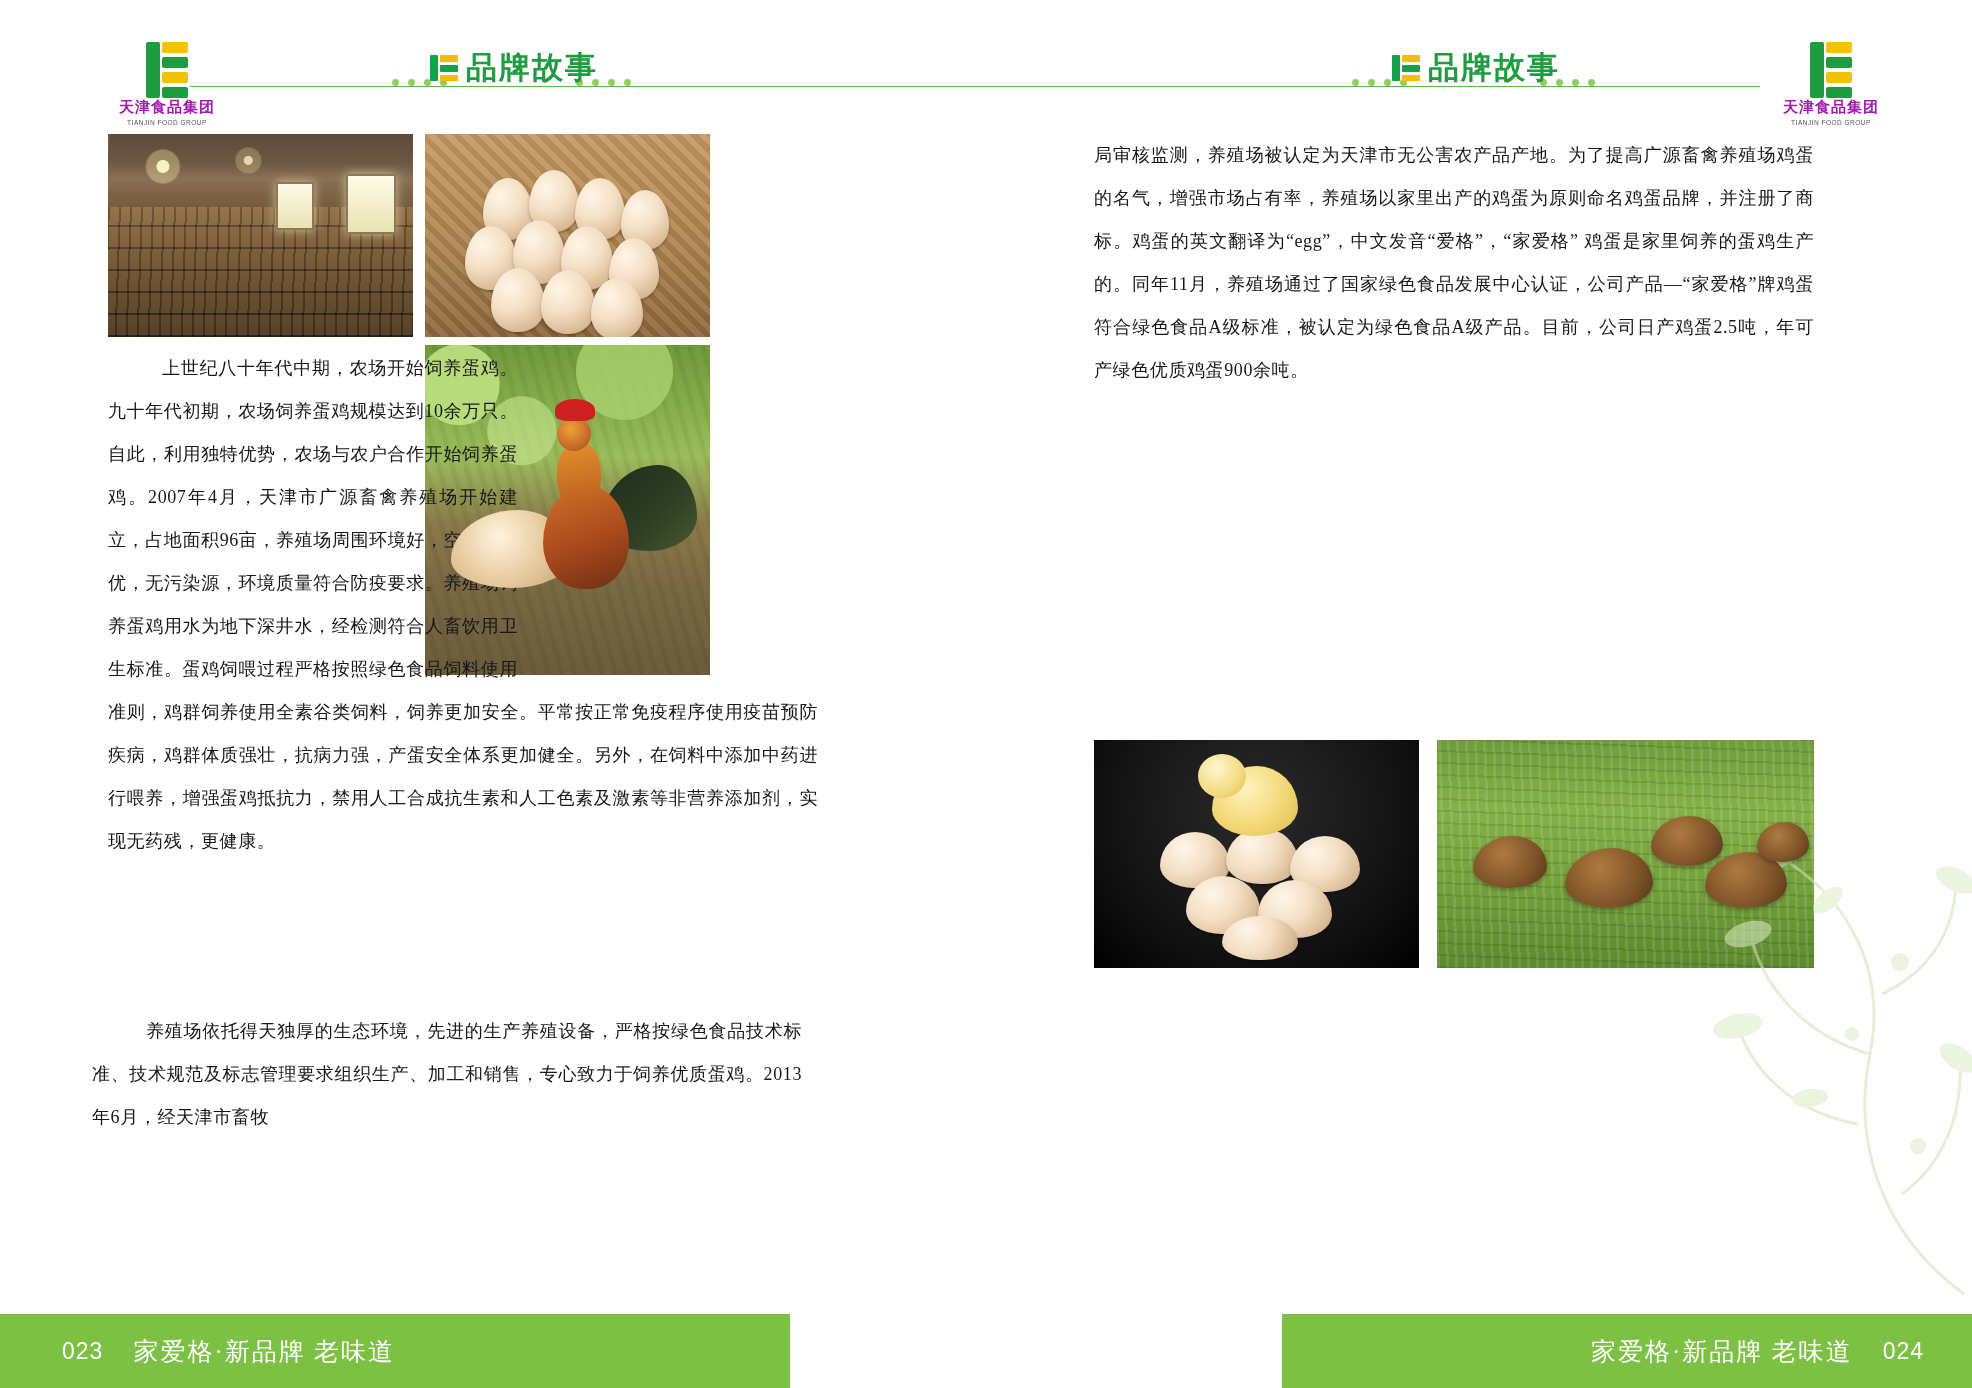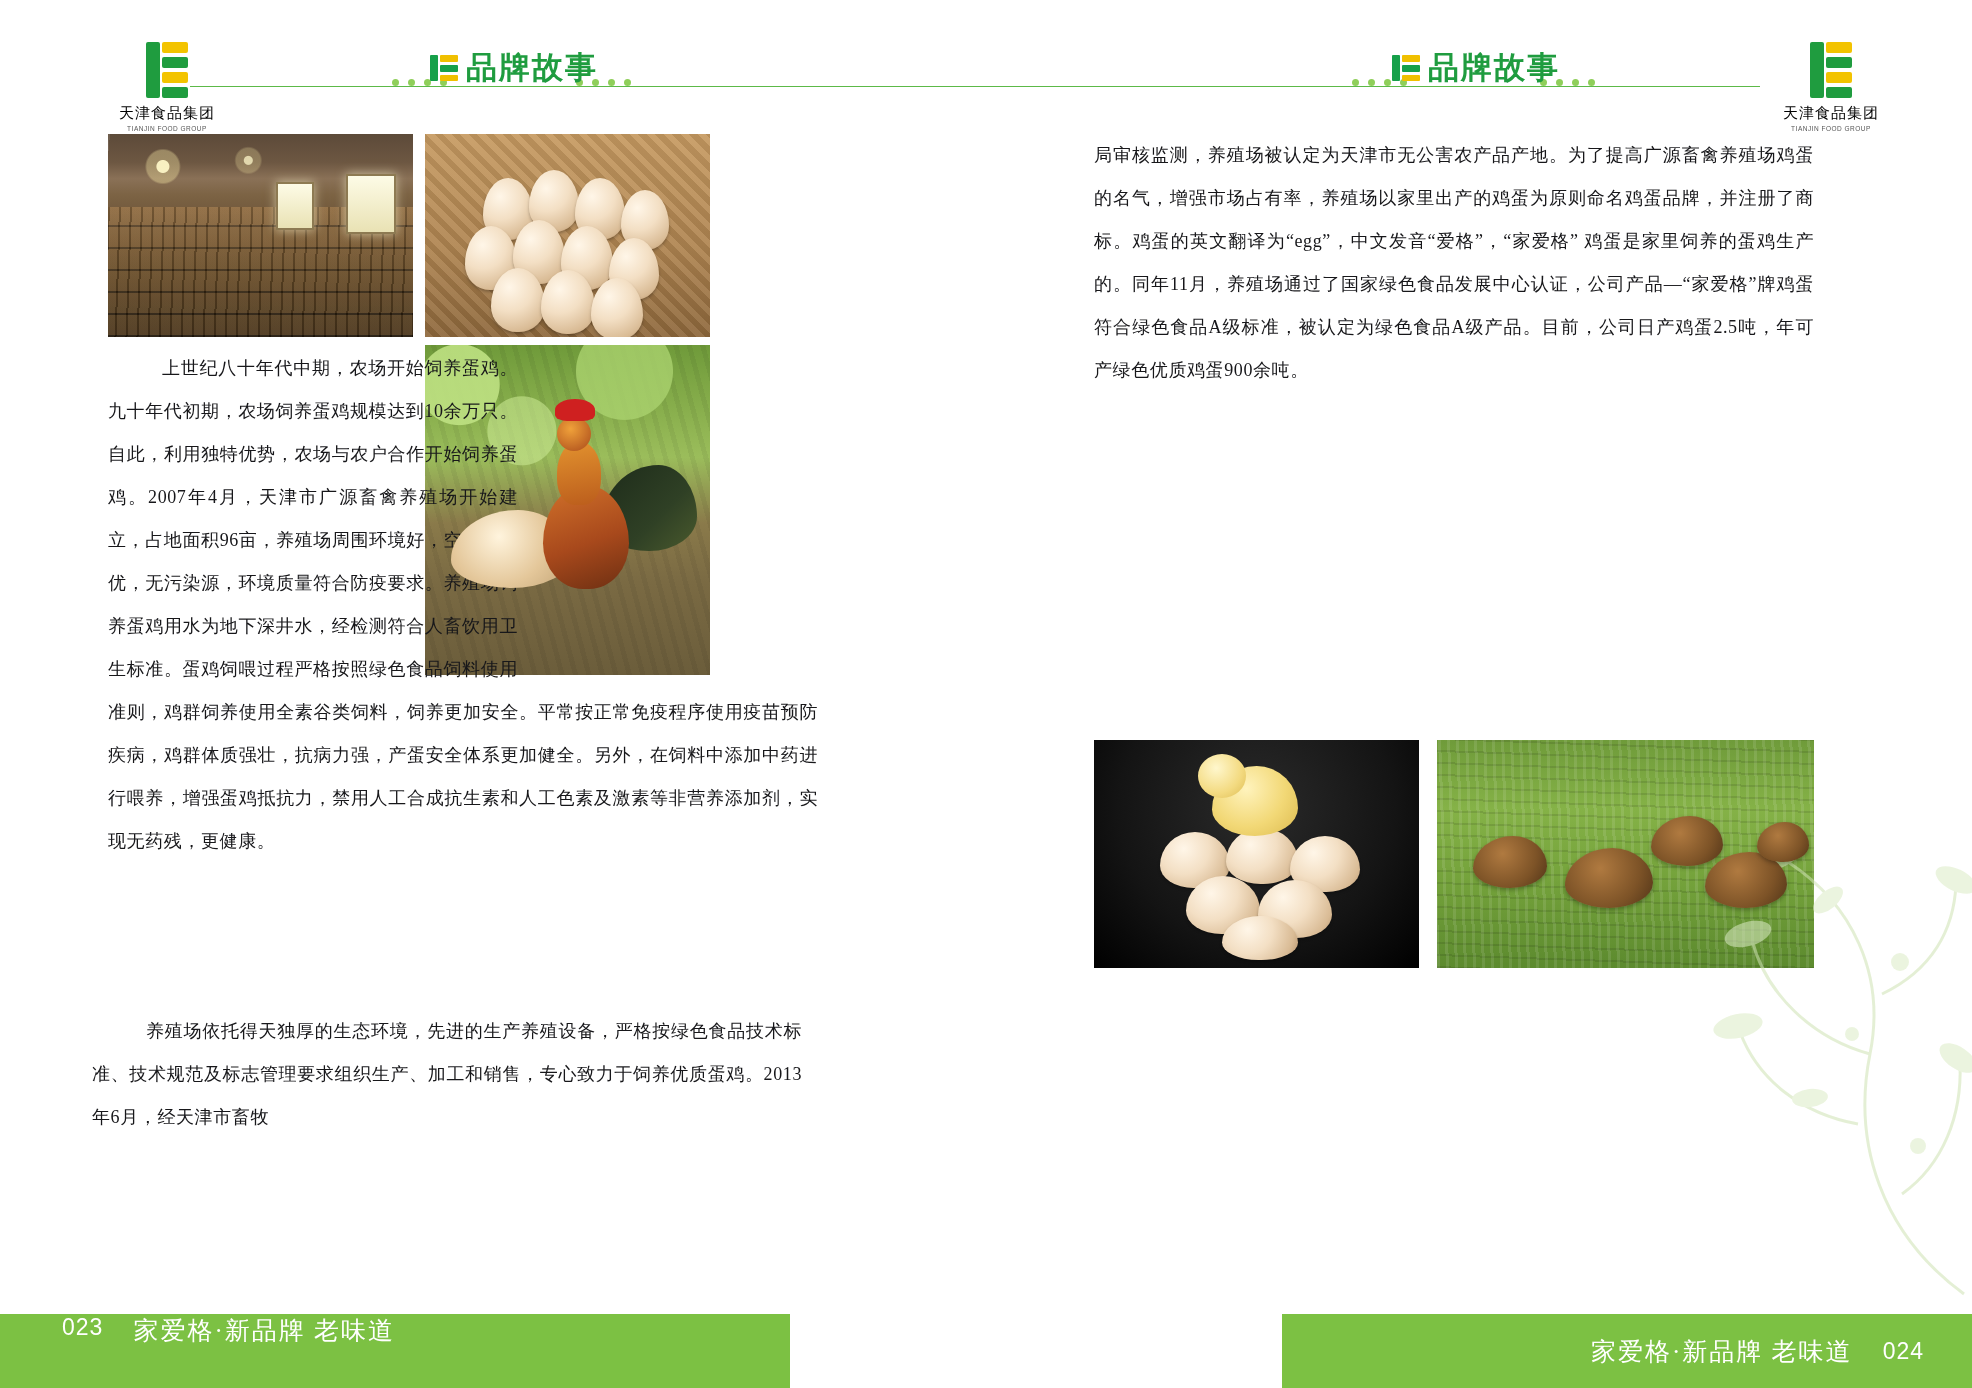--- a/index.html
+++ b/index.html
@@ -57,24 +57,23 @@
     border-radius: 2px;
   }
   .logo-mark i.a { left: 2px;  top: 0;   width: 14px; height: 56px; background: #1f9c3f; }
   .logo-mark i.b { left: 18px; top: 0;   width: 26px; height: 11px; background: #f3c300; }
   .logo-mark i.c { left: 18px; top: 15px;width: 26px; height: 11px; background: #1f9c3f; }
   .logo-mark i.d { left: 18px; top: 30px;width: 26px; height: 11px; background: #f3c300; }
   .logo-mark i.e { left: 18px; top: 45px;width: 26px; height: 11px; background: #1f9c3f; }
   .logo-cn {
     font-family: "Liberation Sans", sans-serif;
     font-size: 15px;
-    font-weight: normal;
-    color: #000000;
+    font-weight: bold;
+    color: #a21caf;
     letter-spacing: 1px;
-    margin-top: 6px;
   }
   .logo-en {
     font-family: "Liberation Sans", sans-serif;
     font-size: 6.5px;
     color: #555;
     letter-spacing: .5px;
     margin-top: 2px;
   }
 
   .rule {
@@ -343,21 +342,21 @@
     width: 720px;
   }
 
   
   .footer-left {
     position: absolute;
     left: 0; bottom: 0;
     width: 790px; height: 74px;
     background: #7cc143;
     display: flex;
-    align-items: flex-start;
+    align-items: center;
   }
   .footer-left .pgnum {
     color: #ffffff;
     font-family: "Liberation Sans", sans-serif;
     font-size: 23px;
     margin-left: 62px;
     letter-spacing: 1px;
   }
   .footer-left .ftext {
     color: #ffffff;

